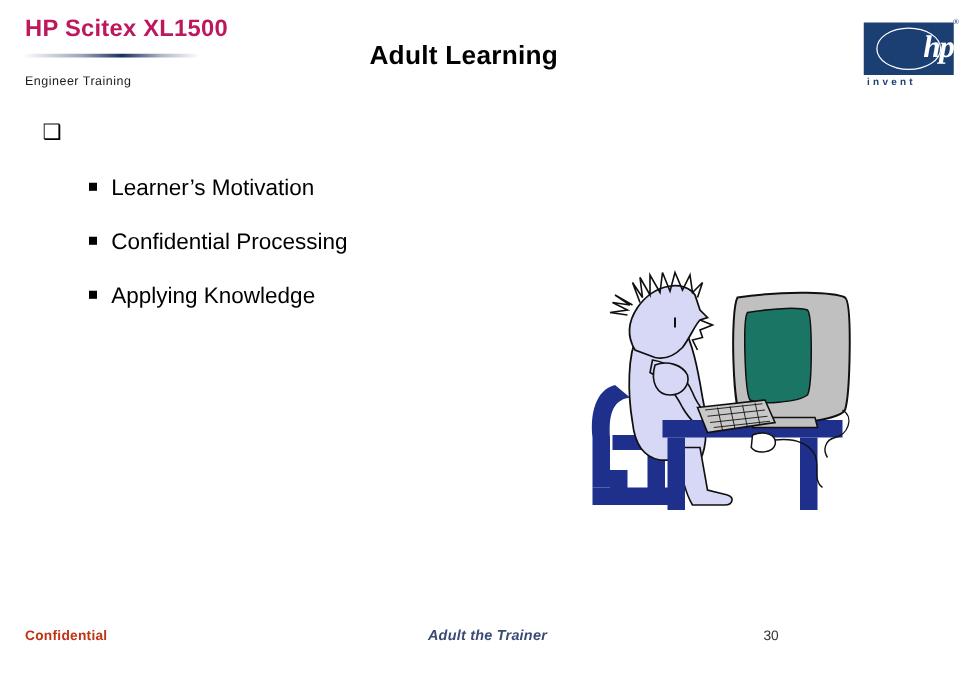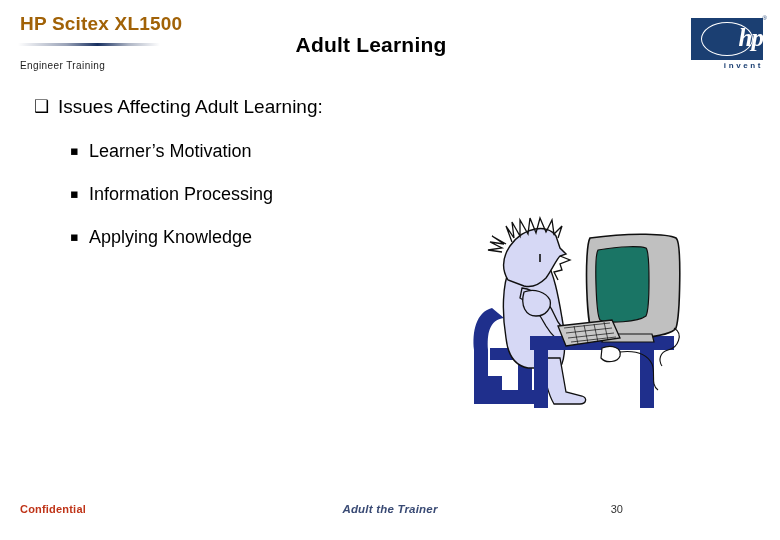--- a/index.html
+++ b/index.html
@@ -26,21 +26,21 @@
     height: 88px;
   }
   #product-title {
     position: absolute;
     left: 20px;
     top: 13px;
     font-family: "Liberation Sans", sans-serif;
     font-size: 19px;
     font-weight: bold;
     letter-spacing: 0.2px;
-    color: #a16207;
+    color: #be185d;
     white-space: nowrap;
   }
   #title-underline {
     position: absolute;
     left: 18px;
     top: 43px;
     width: 142px;
     height: 3px;
     background: linear-gradient(to right,
         rgba(255,255,255,1) 0%,
@@ -140,21 +140,21 @@
     top: -3px;
     font-size: 6px;
     color: #1b3f72;
     font-family: "Liberation Sans", sans-serif;
   }
   #hp-logo-tagline {
     position: absolute;
     left: 0;
     top: 43px;
     width: 72px;
-    text-align: right;
+    text-align: left;
     font-family: "Liberation Sans", sans-serif;
     font-size: 8px;
     font-weight: bold;
     letter-spacing: 2.6px;
     color: #1b3f72;
     text-indent: 2.6px;
   }
 
   
   #bullets {
@@ -277,31 +277,30 @@
       <div id="hp-logo-tagline">invent</div>
     </div>
 
     <div id="header-rule"></div>
   </div>
 
   <div id="bullets">
 
     <div class="bullet-l1">
       <span class="marker">❑</span>
-      <span class="text">Issues Affecting Adult Learning:</span>
     </div>
 
     <div class="bullet-l2">
       <span class="marker">▪</span>
       <span class="text">Learner’s Motivation</span>
     </div>
 
     <div class="bullet-l2">
       <span class="marker">▪</span>
-      <span class="text">Information Processing</span>
+      <span class="text">Confidential Processing</span>
     </div>
 
     <div class="bullet-l2">
       <span class="marker">▪</span>
       <span class="text">Applying Knowledge</span>
     </div>
   </div>
 
   <div id="illustration">
     <svg width="226" height="222" viewBox="0 0 226 222" xmlns="http://www.w3.org/2000/svg">

